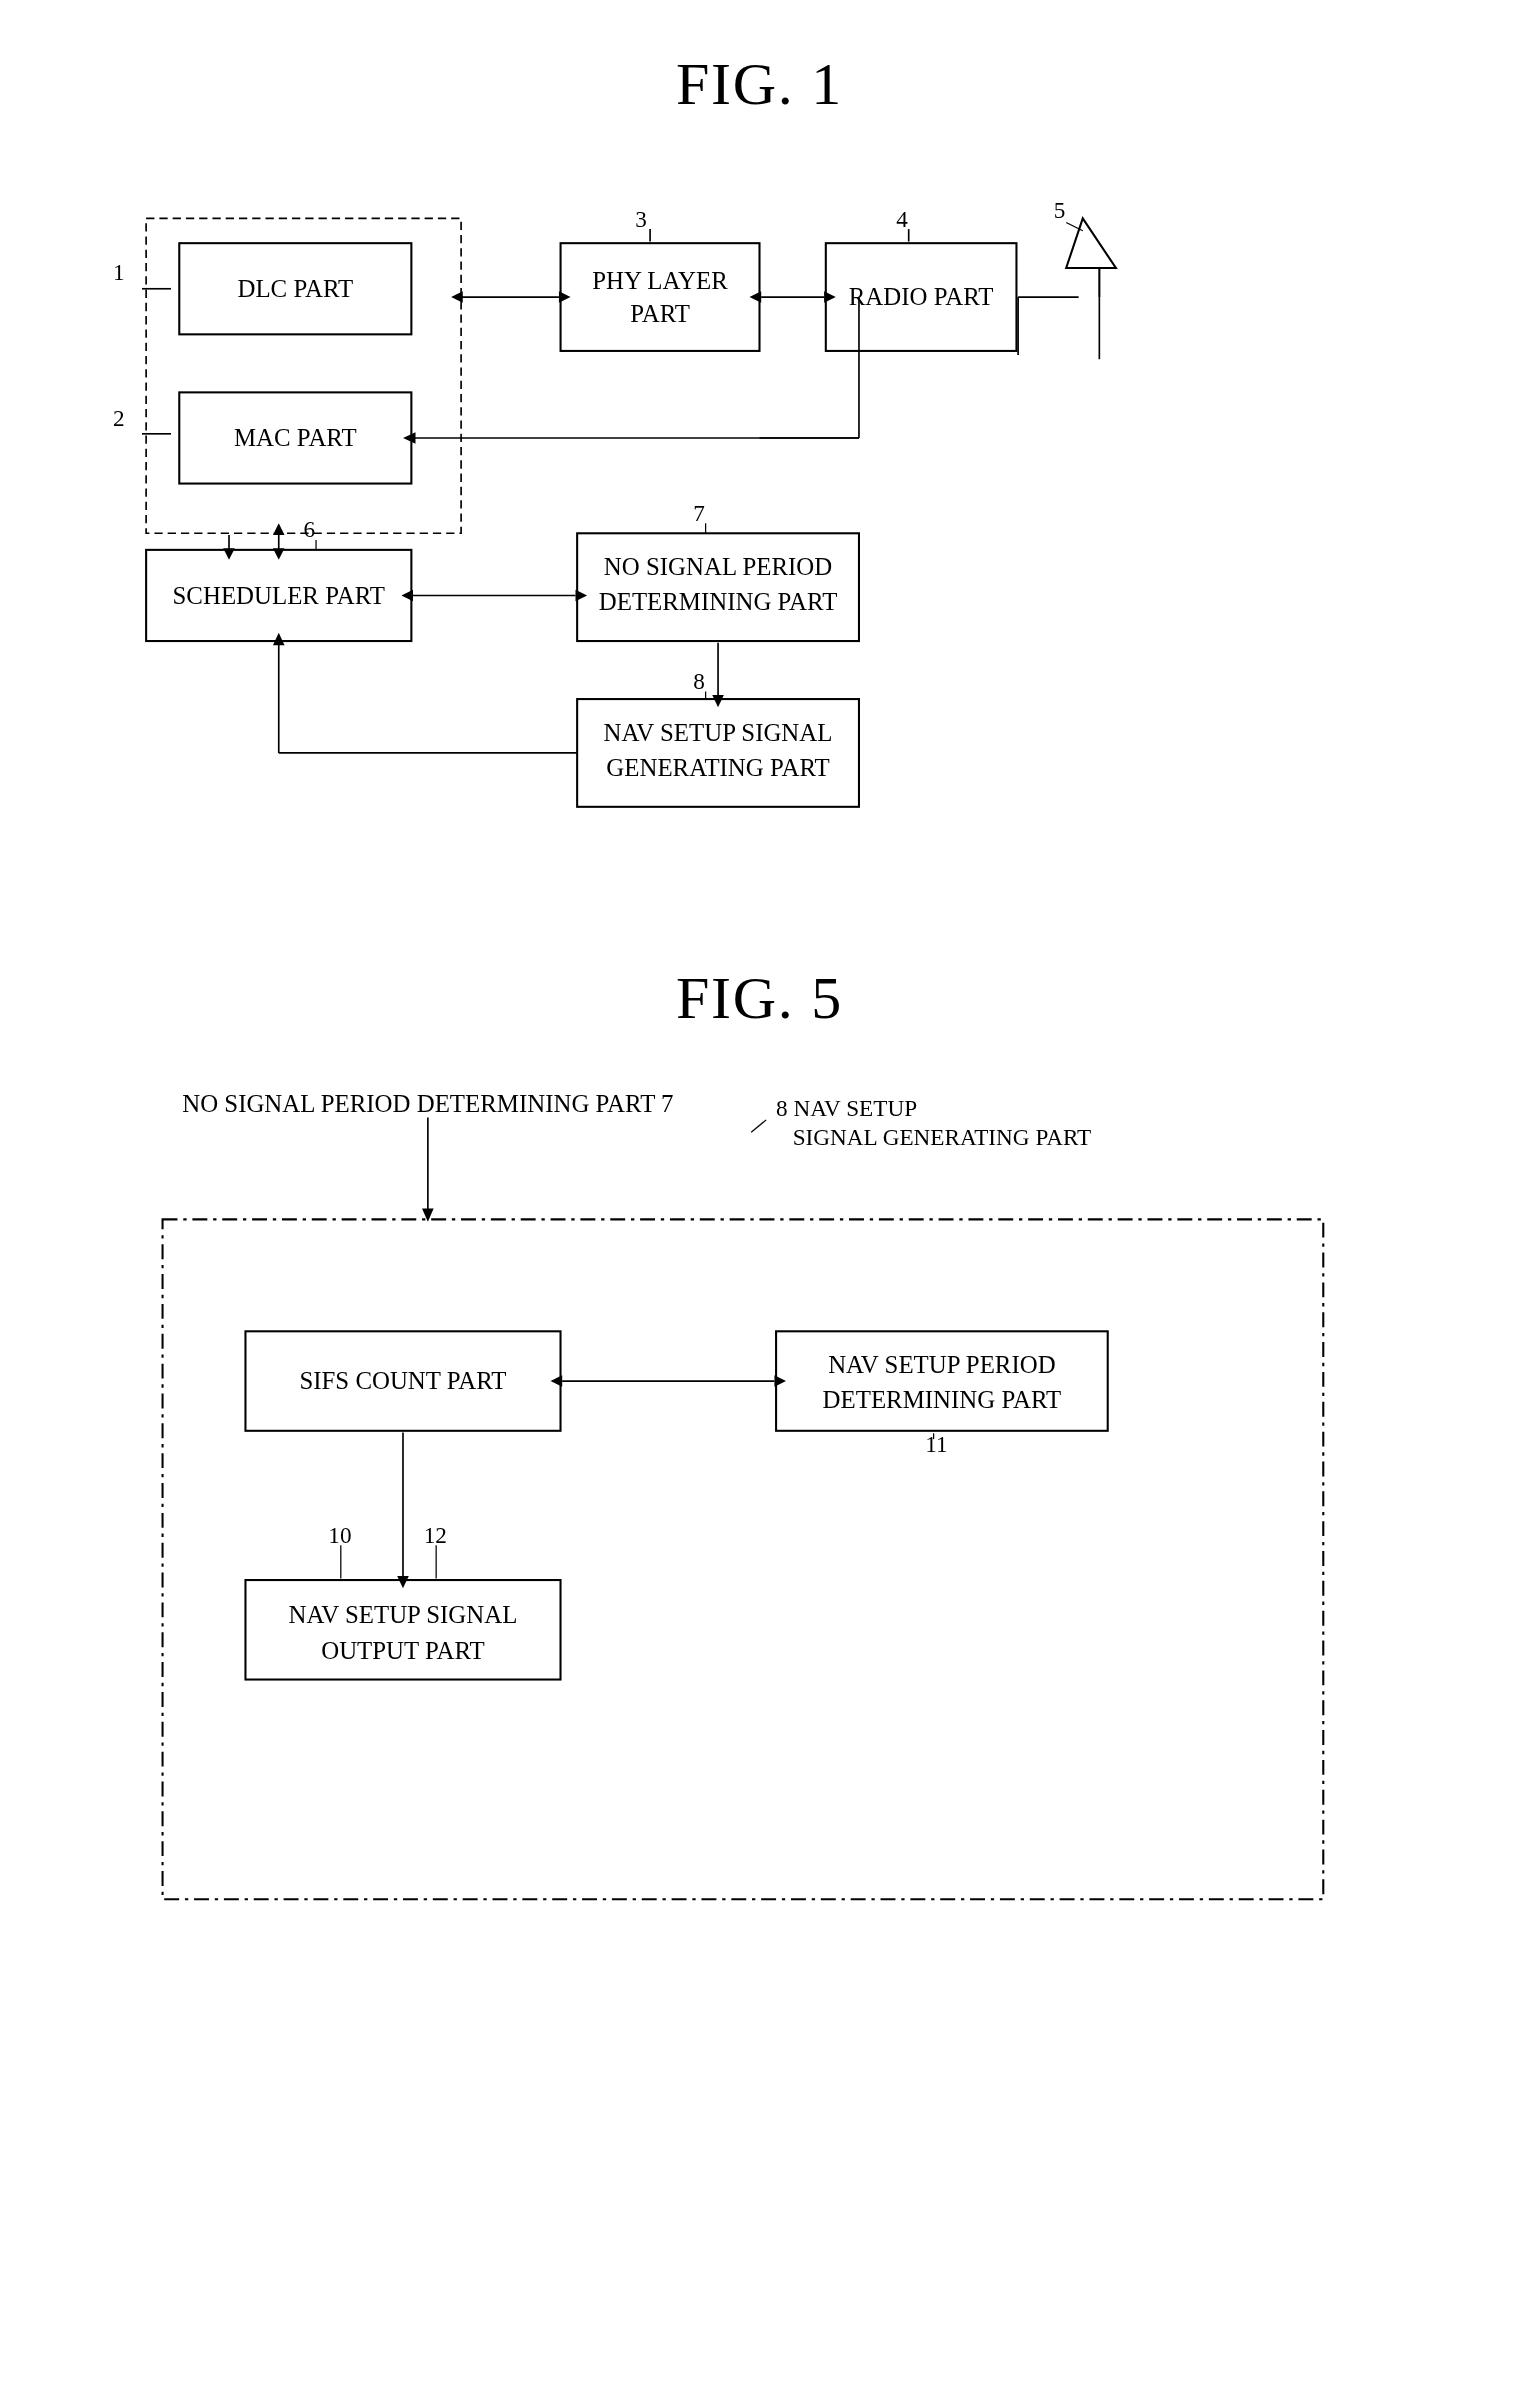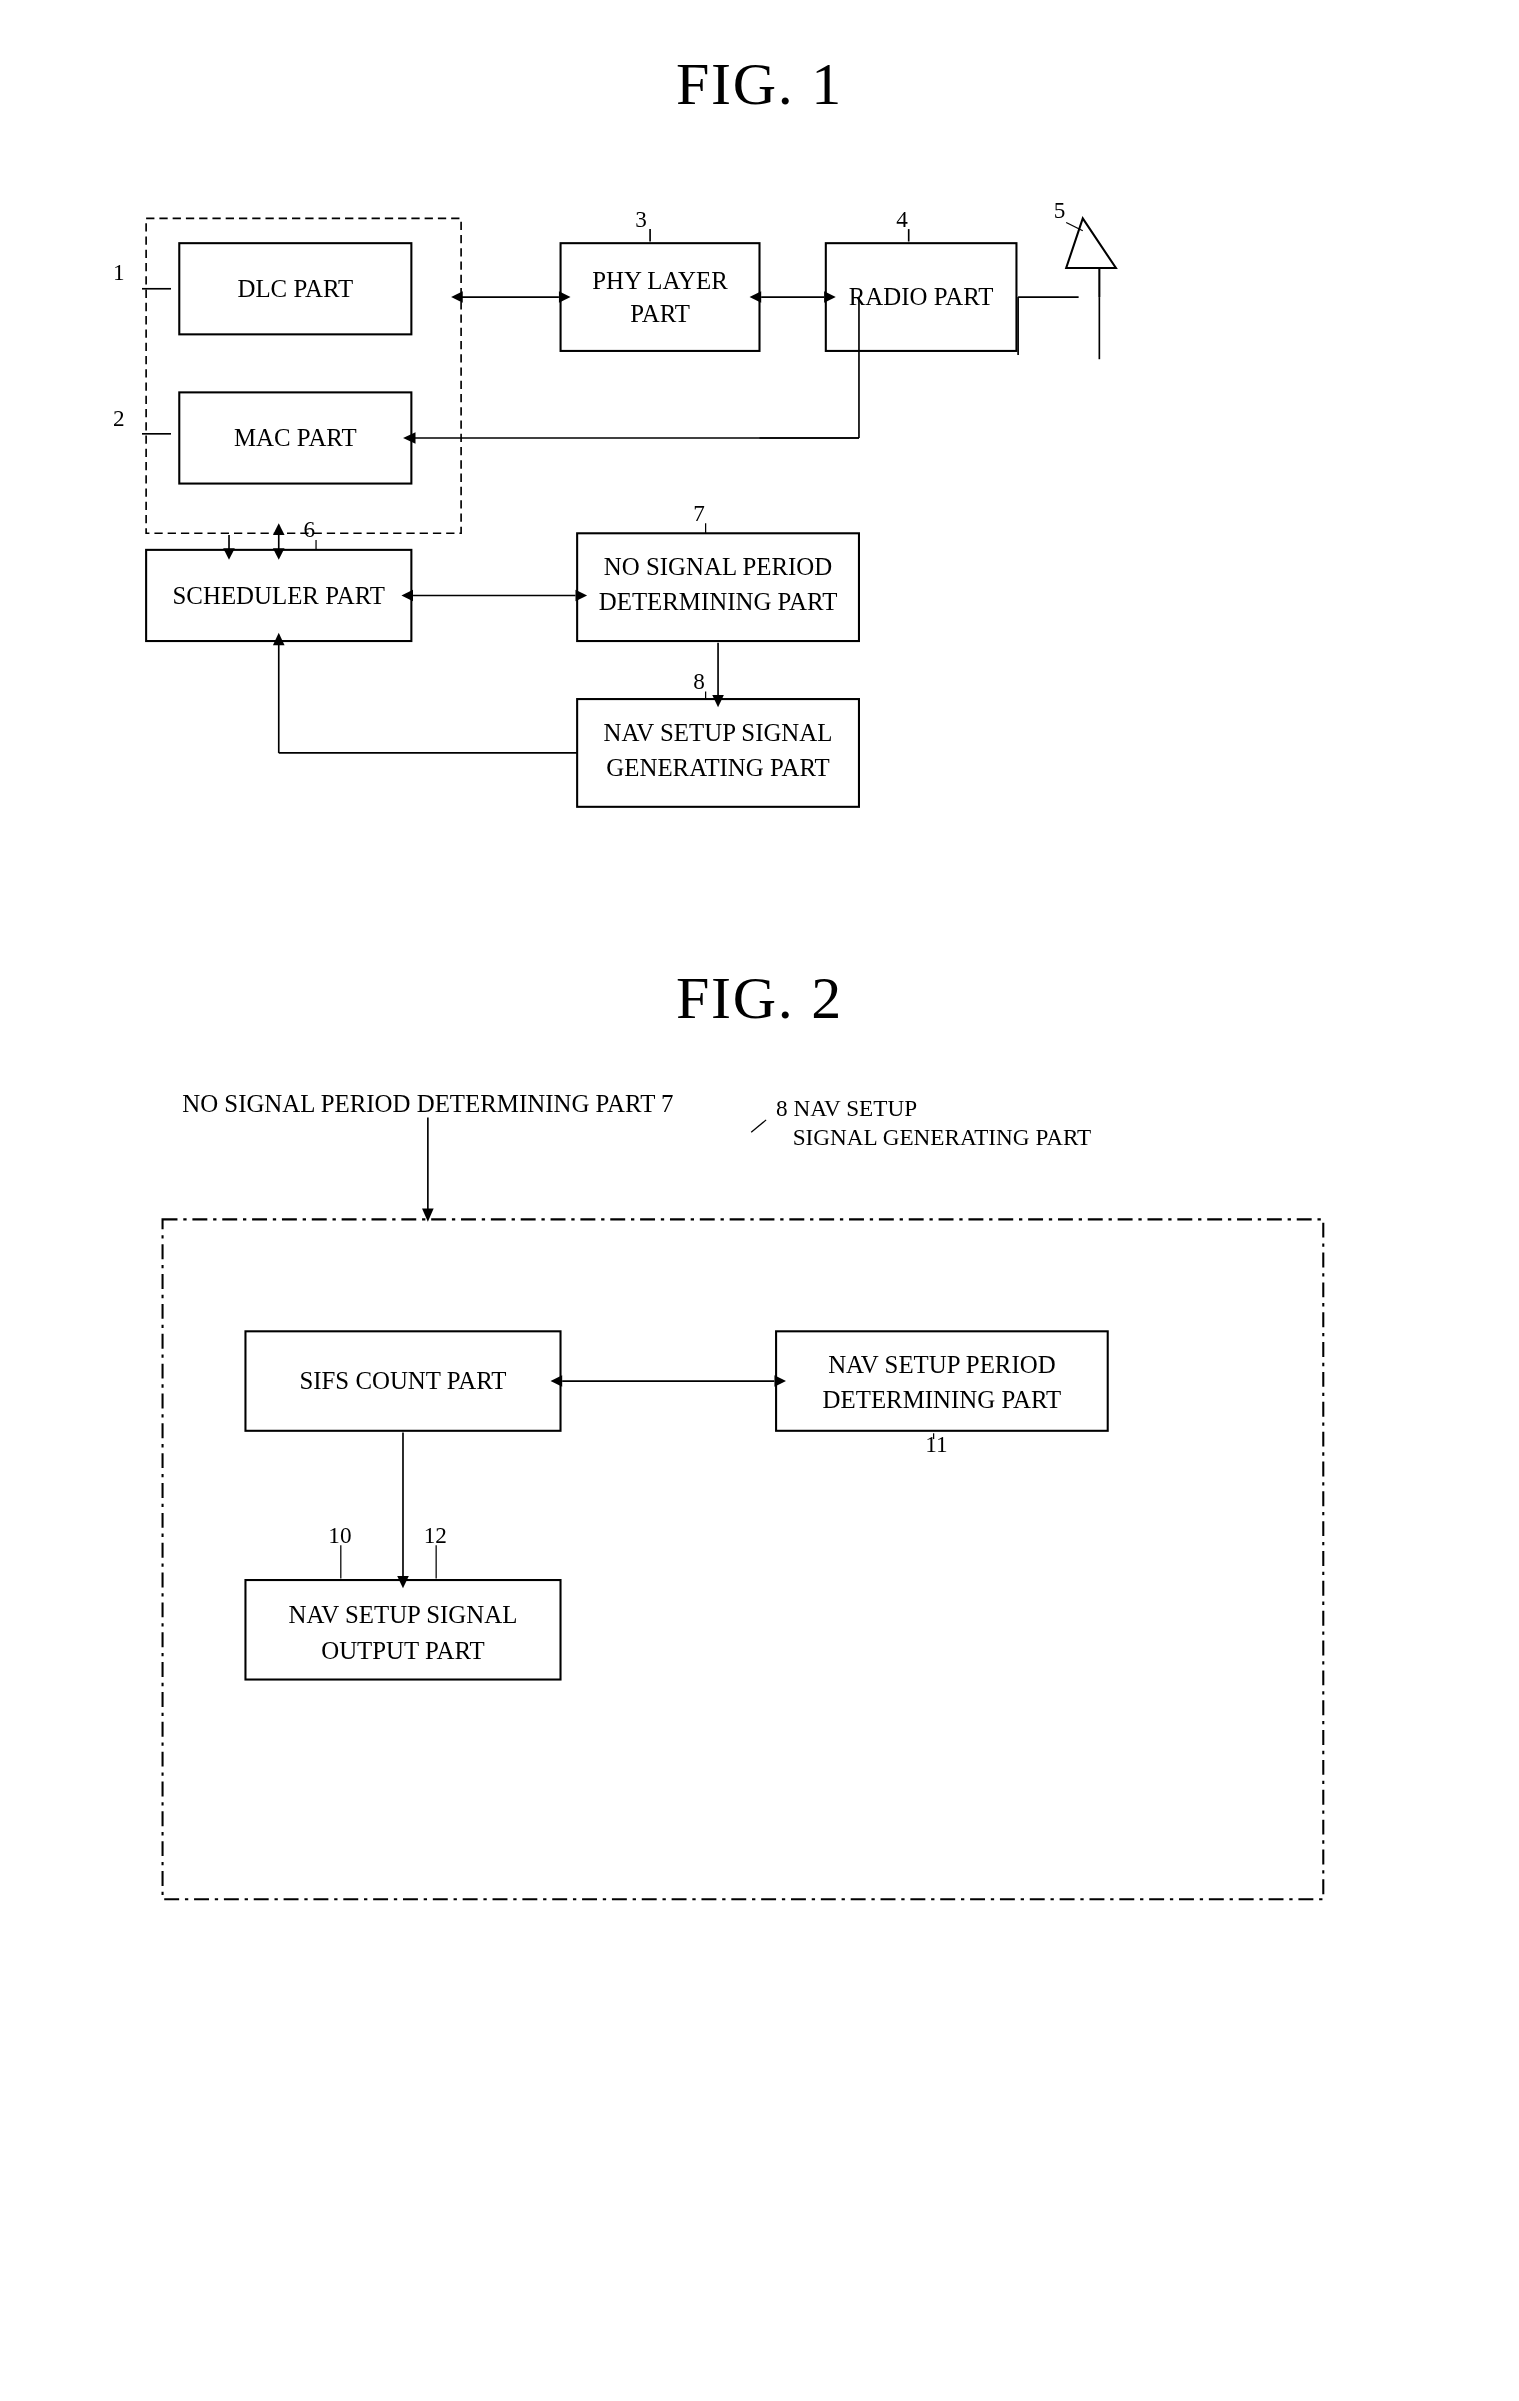--- a/index.html
+++ b/index.html
@@ -158,21 +158,21 @@
 
       <line x1="800" y1="345" x2="920" y2="345" stroke="#000" stroke-width="2"></line>
       <line x1="920" y1="175" x2="920" y2="345" stroke="#000" stroke-width="2"></line>
 
       <line x1="383" y1="345" x2="920" y2="345" stroke="#000" stroke-width="2"></line>
       <polygon points="385,338 370,345 385,352" fill="#000"></polygon>
 
     </svg>
   </div>
 
-  <div class="fig-title">FIG. 2</div>
+  <div class="fig-title">FIG. 5</div>
 
   <div class="figure">
     <svg class="diagram-svg" width="1327" height="912" viewBox="0 0 1600 1100">
 
       <text x="400" y="55" text-anchor="middle" font-size="30">NO SIGNAL PERIOD DETERMINING PART 7</text>
 
       <line x1="400" y1="62" x2="400" y2="175" stroke="#000" stroke-width="2"></line>
       <polygon points="393,172 400,188 407,172" fill="#000"></polygon>
 
       <text x="820" y="60" font-size="28">8  NAV SETUP</text>

